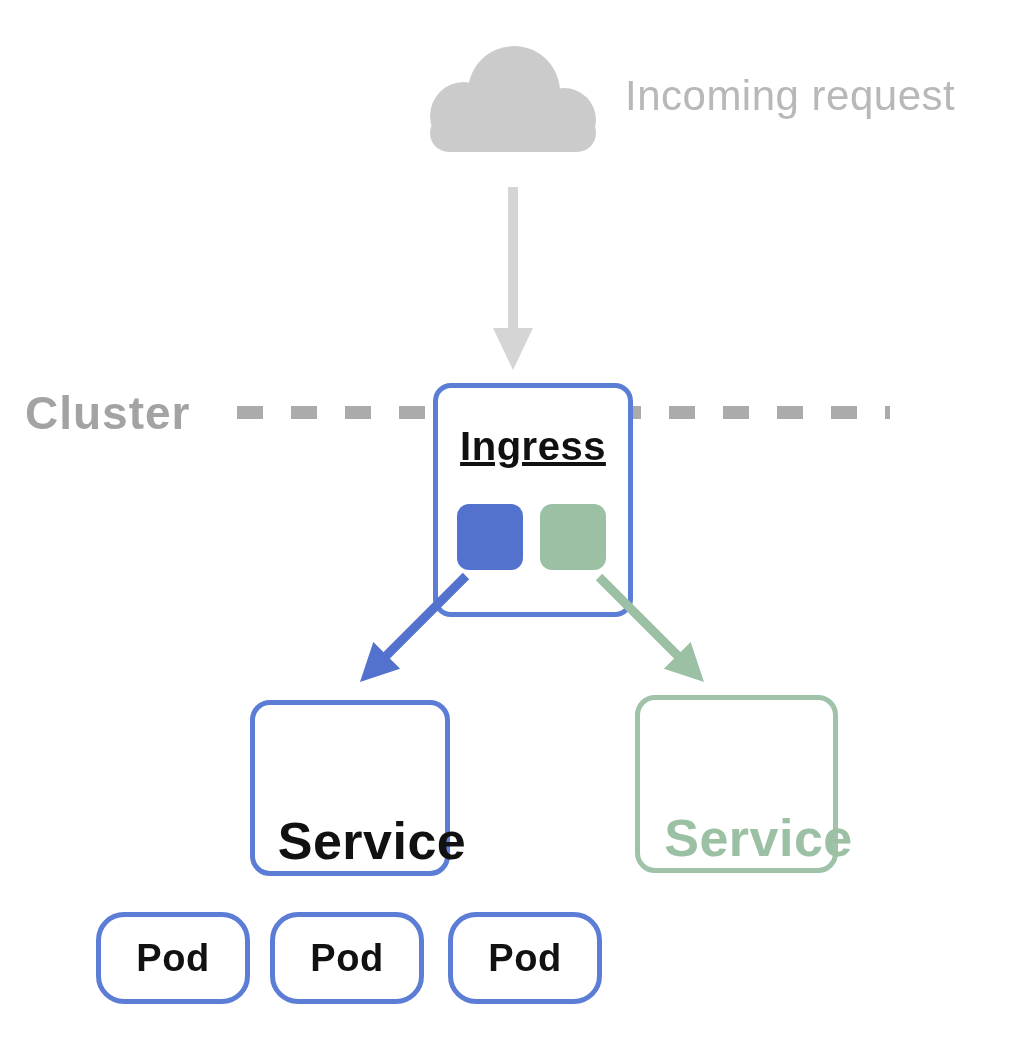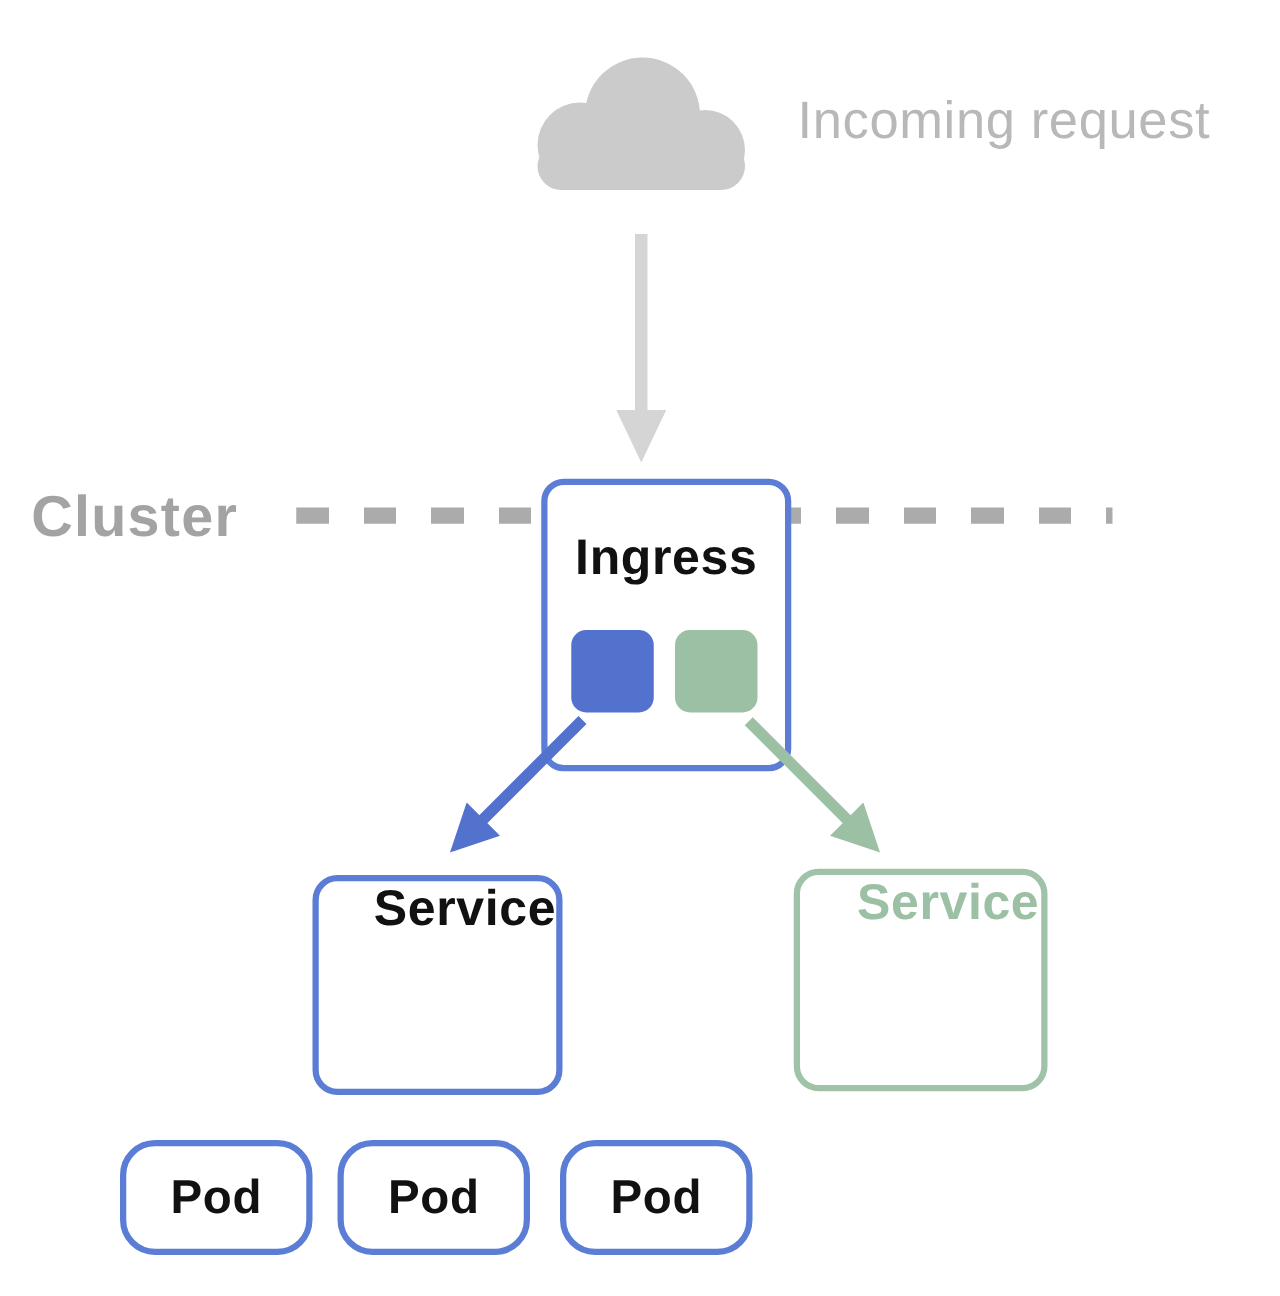--- a/index.html
+++ b/index.html
@@ -26,21 +26,20 @@
   }
   .incoming-label {
     position: absolute;
     left: 625px;
     top: 72px;
     font-size: 42px;
     font-weight: 400;
     color: #b8b8b8;
     letter-spacing: 0.5px;
     white-space: nowrap;
-    margin-left: 13px;
   }
 
   
   .down-arrow {
     position: absolute;
     left: 480px;
     top: 187px;
     width: 66px;
     height: 183px;
   }
@@ -82,36 +81,37 @@
     border: 5px solid #5b7dd6;
     border-radius: 18px;
   }
   .ingress-title {
     margin-top: 36px;
     text-align: center;
     font-size: 40px;
     font-weight: 700;
     color: #111111;
     letter-spacing: 0.5px;
+    text-decoration: underline;
   }
   .swatch {
     position: absolute;
     width: 66px;
     height: 66px;
     border-radius: 12px;
     top: 116px;
   }
   .swatch-blue { left: 19px;  background: #5372cd; }
   .swatch-green{ left: 102px; background: #9cc0a4; }
 
   .service-box {
     display: flex;
-    align-items: flex-start;
+    align-items: flex-end;
     justify-content: center;
-    font-size: 40px;
+    font-size: 52px;
     font-weight: 700;
     letter-spacing: 0.5px;
     padding-left: 44px;
   }
   .service-blue {
     left: 250px;
     top: 700px;
     width: 200px;
     height: 176px;
     border: 5px solid #5b7dd6;

